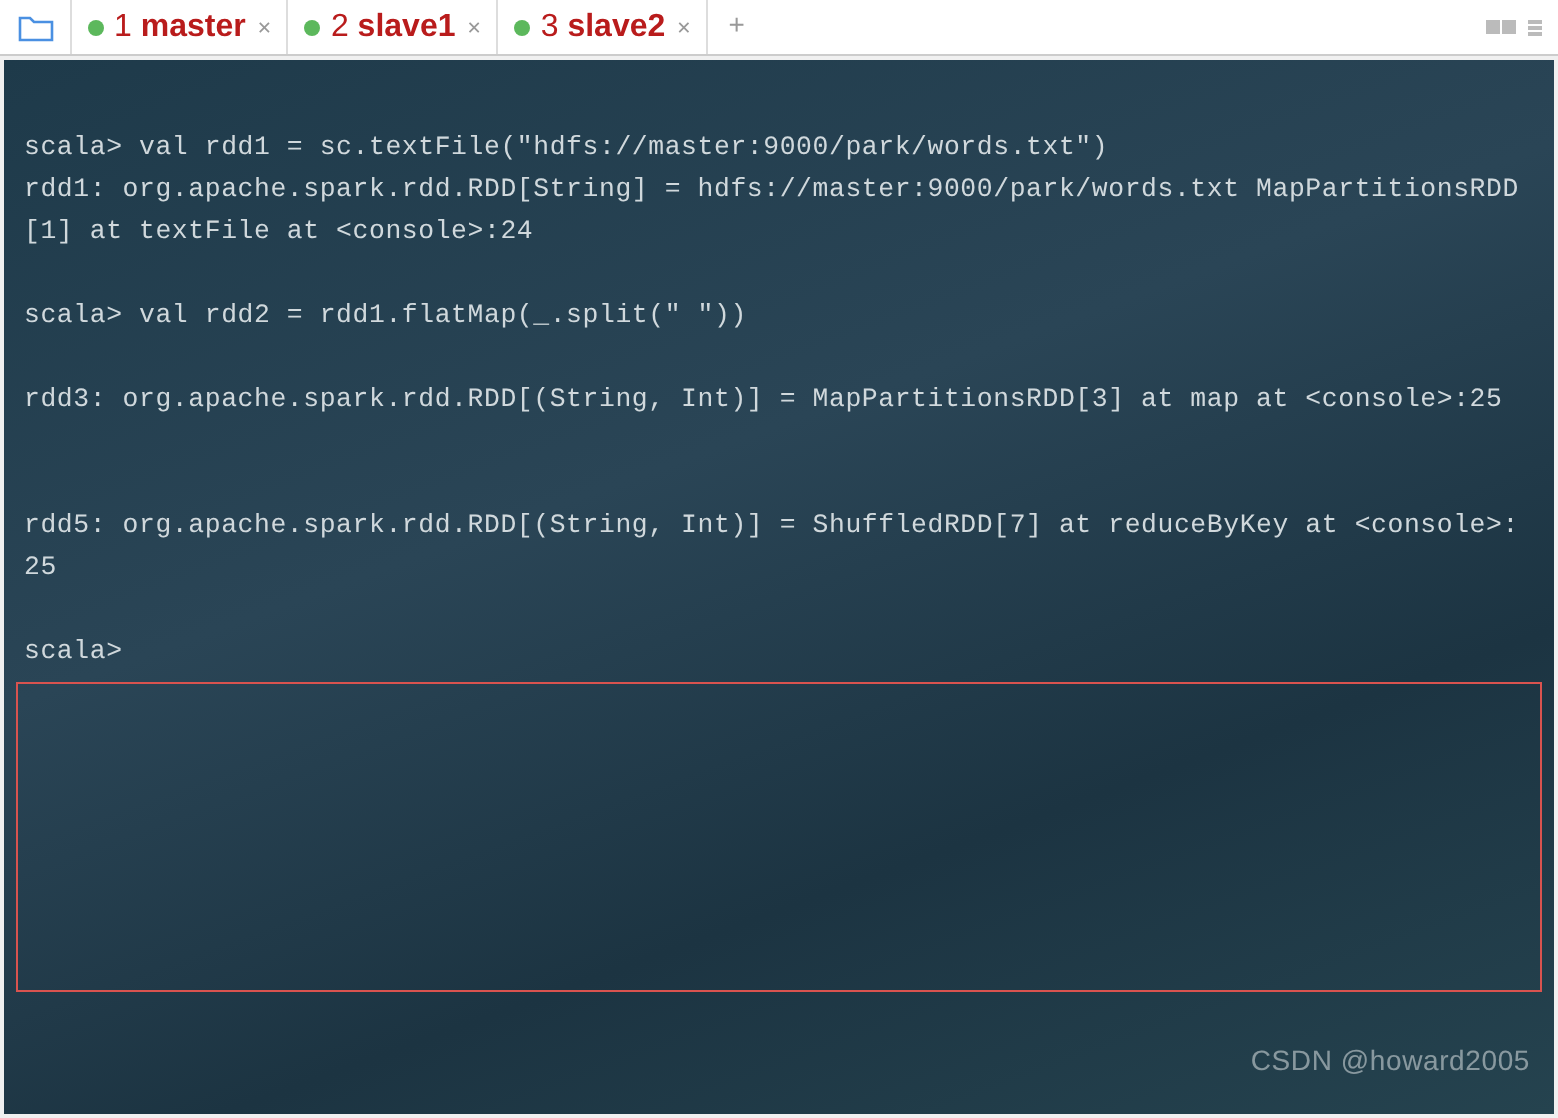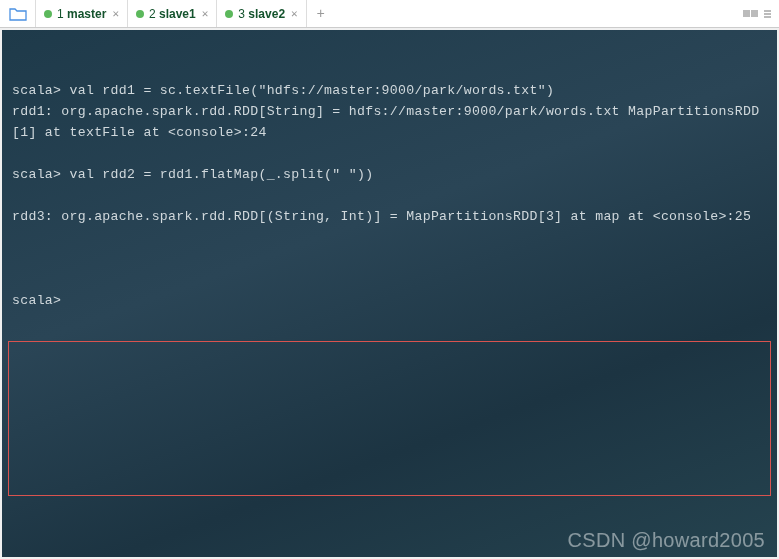--- a/index.html
+++ b/index.html
@@ -28,55 +28,55 @@
 }
 .tab {
   display: flex;
   align-items: center;
   padding: 0 8px;
   border-right: 1px solid #ddd;
   background: #fff;
   cursor: pointer;
 }
 .tab .dot { width: 8px; height: 8px; border-radius: 50%; background: #5cb85c; margin-right: 5px; }
-.tab-label { color: #14532d; font-size: 12px; font-family: Arial,sans-serif; }
+.tab-label { color: #b91c1c; font-size: 16px; font-family: Arial,sans-serif; }
 .tab-label b { font-weight: bold; }
 .tab .close { margin-left: 6px; color: #999; font-size: 11px; }
 .newtab { display:flex;align-items:center;justify-content:center; width:28px; color:#999; font-size:14px; cursor:pointer; }
 .view-icons { margin-left:auto; display:flex; align-items:center; padding:0 8px; gap:6px; }
 .vi-box { width:7px;height:7px;background:#bbb;display:inline-block; }
 .console {
   position: relative;
   width: 775px;
   height: 527px;
   margin: 2px;
   background: linear-gradient(160deg, #1e3a4a, #2a4556 40%, #1c3442 70%, #25434f);
   color: #d0d8dc;
-  padding: 29px 10px;
+  padding: 12px 10px;
   font-size: 13.2px;
   line-height: 21px;
   letter-spacing: 0.3px;
 }
 .line { white-space: pre-wrap; word-break: break-all; }
 .blank { height: 21px; }
 .hl-box {
   position: absolute;
   border: 1px solid #d9534f;
   left: 6px;
   right: 6px;
   top: 311px;
   height: 155px;
   pointer-events: none;
 }
 .watermark {
   position: absolute;
-  bottom: 6px;
+  bottom: 16px;
   right: 12px;
   color: rgba(220,225,228,0.55);
-  font-size: 20px;
+  font-size: 14px;
   font-family: Arial,sans-serif;
 }
 </style>
 </head>
 <body>
 
 <div class="tabbar">
   <div class="folder-icon">
     <svg width="18" height="14" viewBox="0 0 18 14">
         <path d="M1 2h5l2 2h9v9H1z" fill="none" stroke="#4a90e2" stroke-width="1.3"></path>
@@ -111,17 +111,18 @@
 <div class="console">
   <div class="blank"></div>
   <div class="line">scala&gt; val rdd1 = sc.textFile("hdfs://master:9000/park/words.txt")</div>
   <div class="line">rdd1: org.apache.spark.rdd.RDD[String] = hdfs://master:9000/park/words.txt MapPartitionsRDD[1] at textFile at &lt;console&gt;:24</div>
   <div class="blank"></div>
   <div class="line">scala&gt; val rdd2 = rdd1.flatMap(_.split(" "))</div>
   <div class="blank"></div>
   <div class="line">rdd3: org.apache.spark.rdd.RDD[(String, Int)] = MapPartitionsRDD[3] at map at &lt;console&gt;:25</div>
   <div class="blank"></div>
   <div class="blank"></div>
+  <div class="line">rdd5: org.apache.spark.rdd.RDD[(String, Int)] = ShuffledRDD[7] at reduceByKey at &lt;console&gt;:25</div>
   <div class="blank"></div>
   <div class="line">scala&gt;</div>
   <div class="hl-box"></div>
   <div class="watermark">CSDN @howard2005</div>
 </div>
 
 </body></html>

